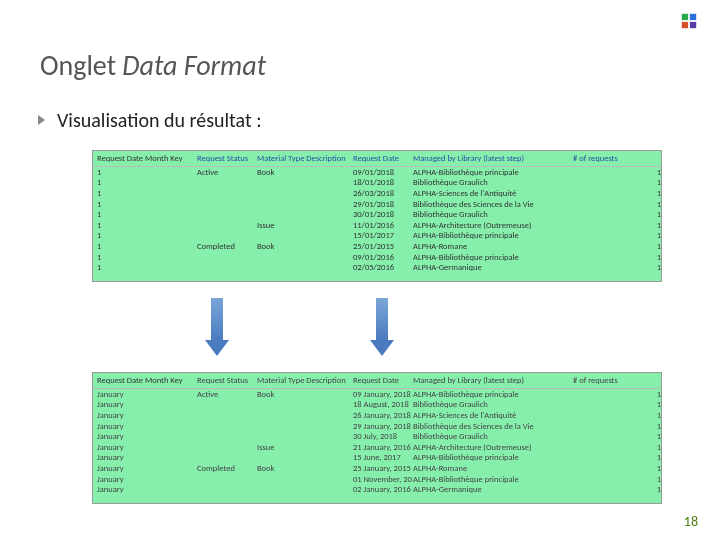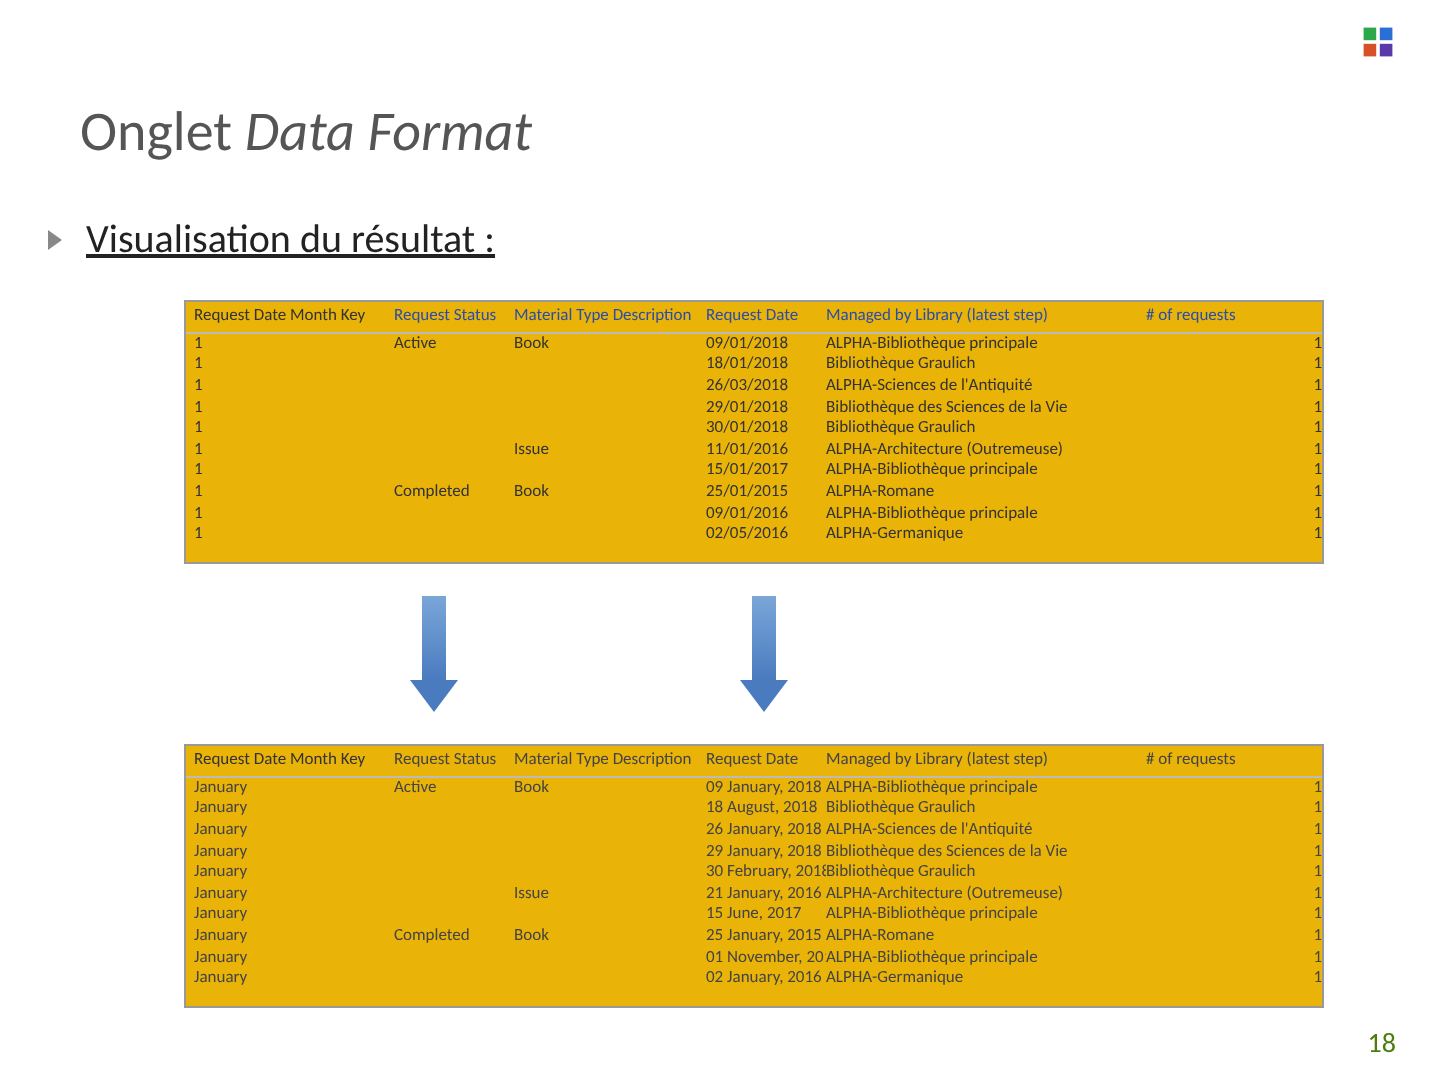--- a/index.html
+++ b/index.html
@@ -25,40 +25,39 @@
     left: 40px;
     font-size: 28px;
     color: #555;
     font-weight: 400;
     text-align: center;
   }
   .title .em { font-style: italic; }
   .bullet-row {
     position: absolute;
     top: 108px;
-    left: 24px;
+    left: 38px;
     display: flex;
     align-items: center;
     gap: 12px;
-    text-decoration: underline;
   }
   .bullet-arrow {
     width: 0; height: 0;
     border-top: 5px solid transparent;
     border-bottom: 5px solid transparent;
     border-left: 7px solid #888;
   }
   .bullet-text { font-size: 20px; color: #222; }
   .tbl {
     position: absolute;
     border: 1px solid #999;
     font-size: 9px;
     line-height: 1.25;
     color: #333;
-    background: #eab308;
+    background: #86efac;
   }
   .tbl.t1 { top: 150px; left: 92px; width: 570px; height: 132px; }
   .tbl.t2 { top: 372px; left: 92px; width: 570px; height: 132px; filter: blur(0.35px); }
   .tblhead {
     display: grid;
     grid-template-columns: 100px 60px 96px 60px 160px 94px;
     border-bottom: 1px solid #bbb;
     font-weight: 400;
     color: #2a4da8;
     padding: 2px 4px 2px 4px;
@@ -264,21 +263,21 @@
         <div></div>
         <div></div>
         <div>29 January, 2018</div>
         <div>Bibliothèque des Sciences de la Vie</div>
         <div class="num">1</div>
       </div>
       <div class="tblrow">
         <div>January</div>
         <div></div>
         <div></div>
-        <div>30 February, 2018</div>
+        <div>30 July, 2018</div>
         <div>Bibliothèque Graulich</div>
         <div class="num">1</div>
       </div>
       <div class="tblrow">
         <div>January</div>
         <div></div>
         <div>Issue</div>
         <div>21 January, 2016</div>
         <div>ALPHA-Architecture (Outremeuse)</div>
         <div class="num">1</div>

